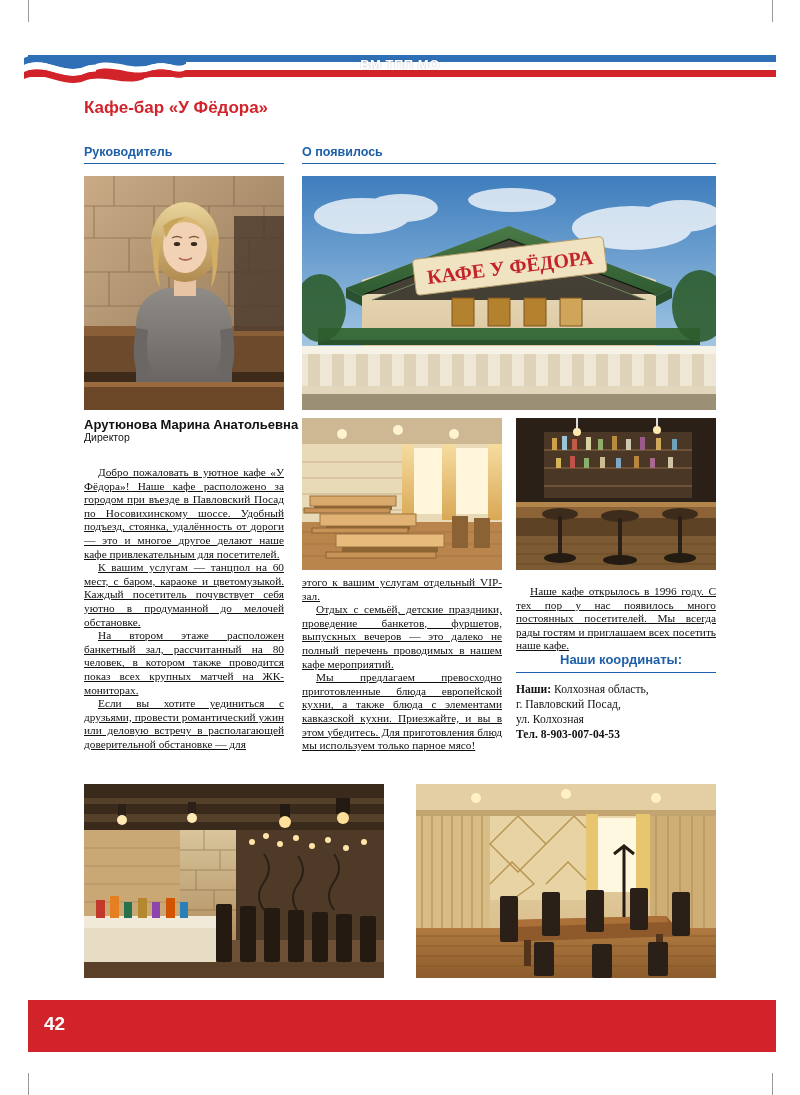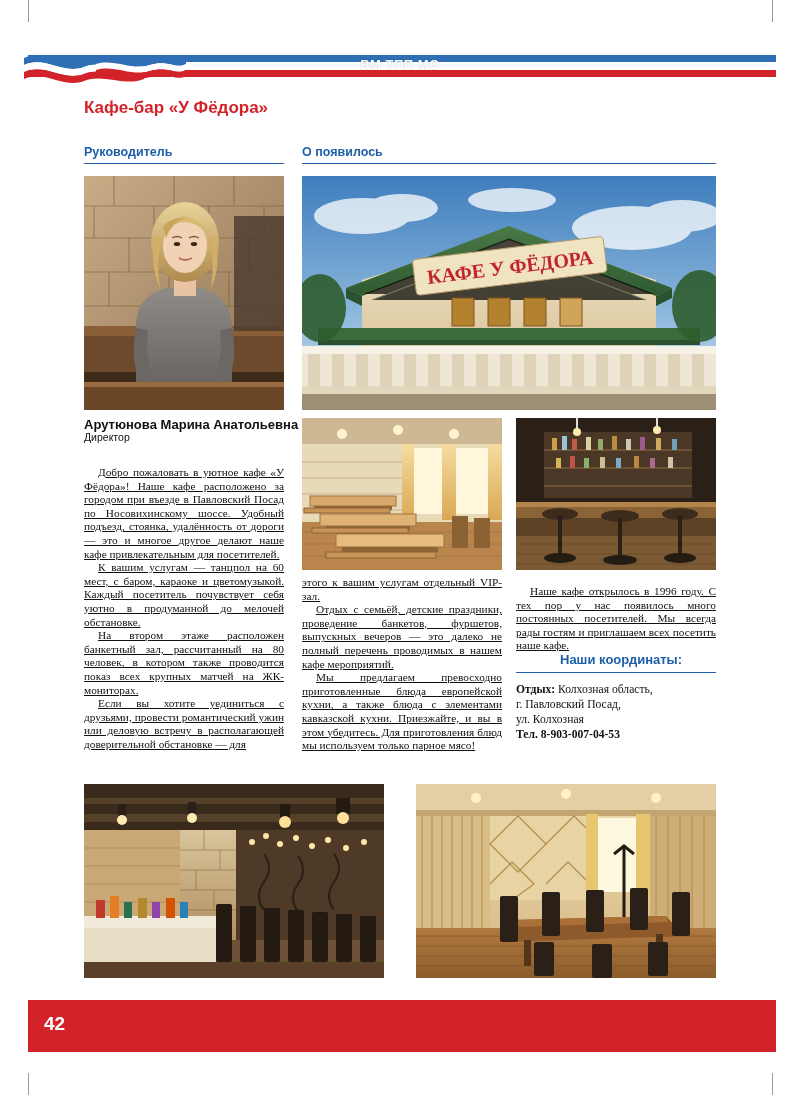--- a/index.html
+++ b/index.html
@@ -502,21 +502,21 @@
 
   <div class="bodytext" style="left:516px; top:576px; width:200px;margin-top:9px;">
     <p>Наше кафе открылось в 1996 году. С тех пор у нас появилось много постоянных посетителей. Мы всегда рады гостям и приглашаем всех посетить наше кафе.</p>
   </div>
 
   <div class="coords-heading" style="left:516px; top:652px;margin-left:44px;">Наши координаты:</div>
   <div class="rule" style="left:516px; top:672px; width:200px;"></div>
 
   <div class="coords-body" style="left:516px; top:682px; width:210px;">
     <div>
-      <b>Отдых:</b><span> Колхозная область,</span>
+      <b>Наши:</b><span> Колхозная область,</span>
     </div>
     <div>г. Павловский Посад,</div>
     <div>ул. Колхозная</div>
     <div>
       <b>Тел.</b><b> 8-903-007-04-53</b>
     </div>
   </div>
 
   <div class="photo" style="left:84px; top:784px; width:300px; height:194px;">
     <svg width="300" height="194" viewBox="0 0 300 194">

